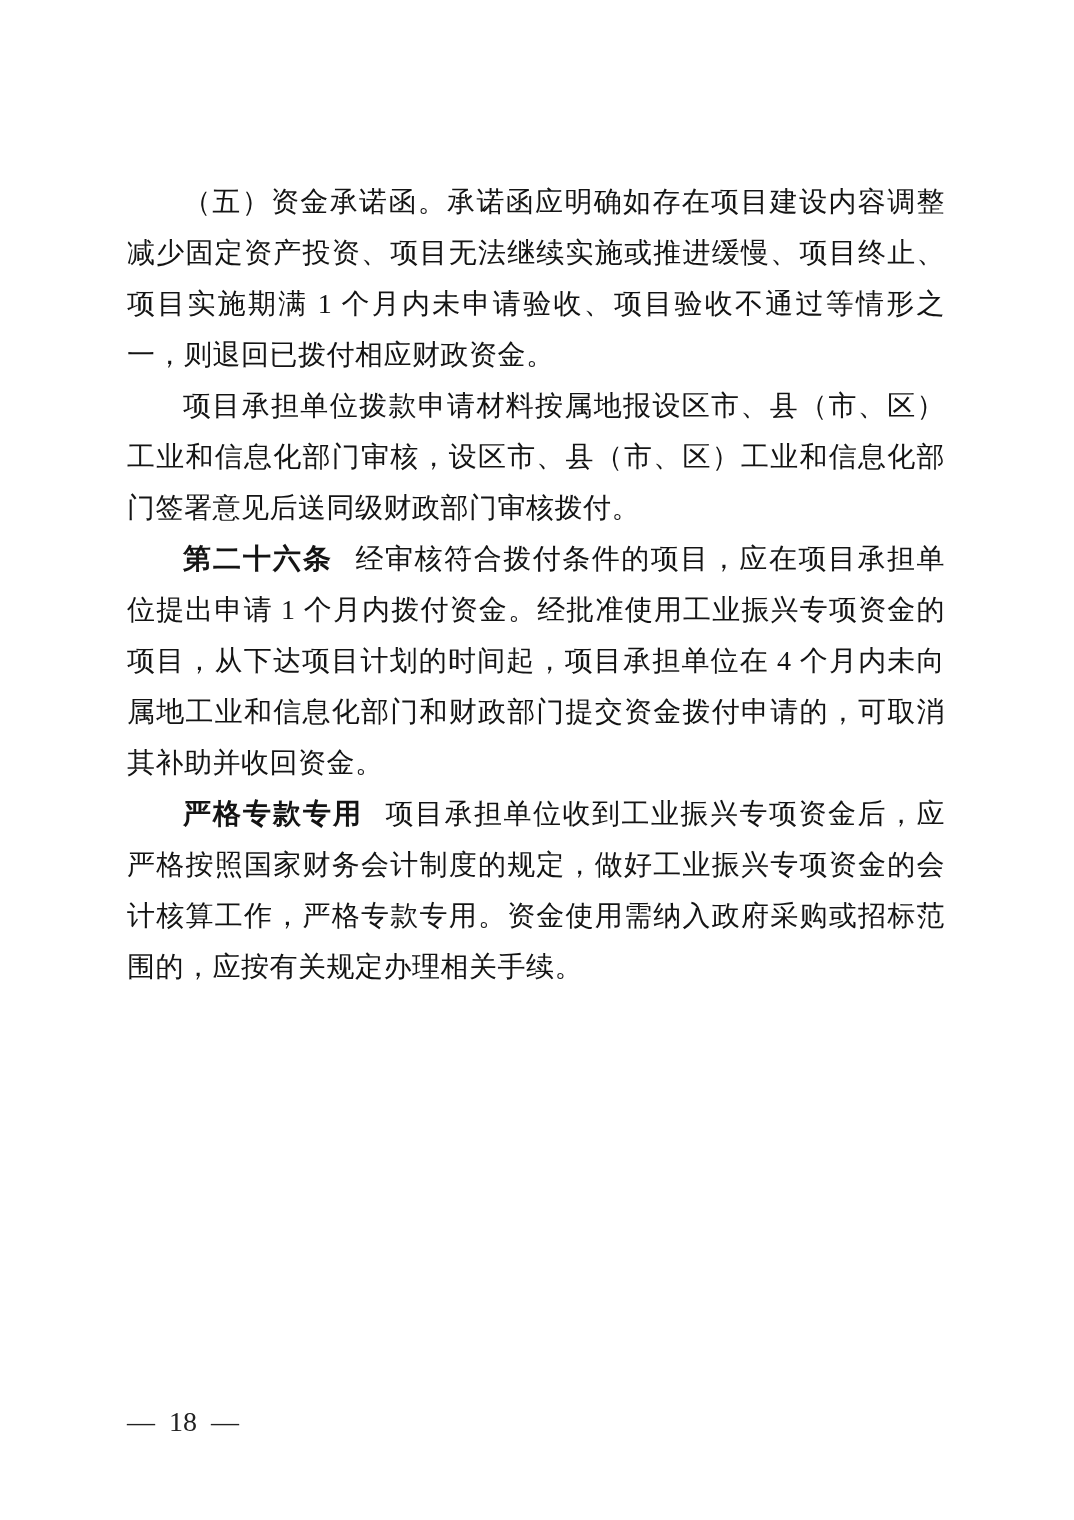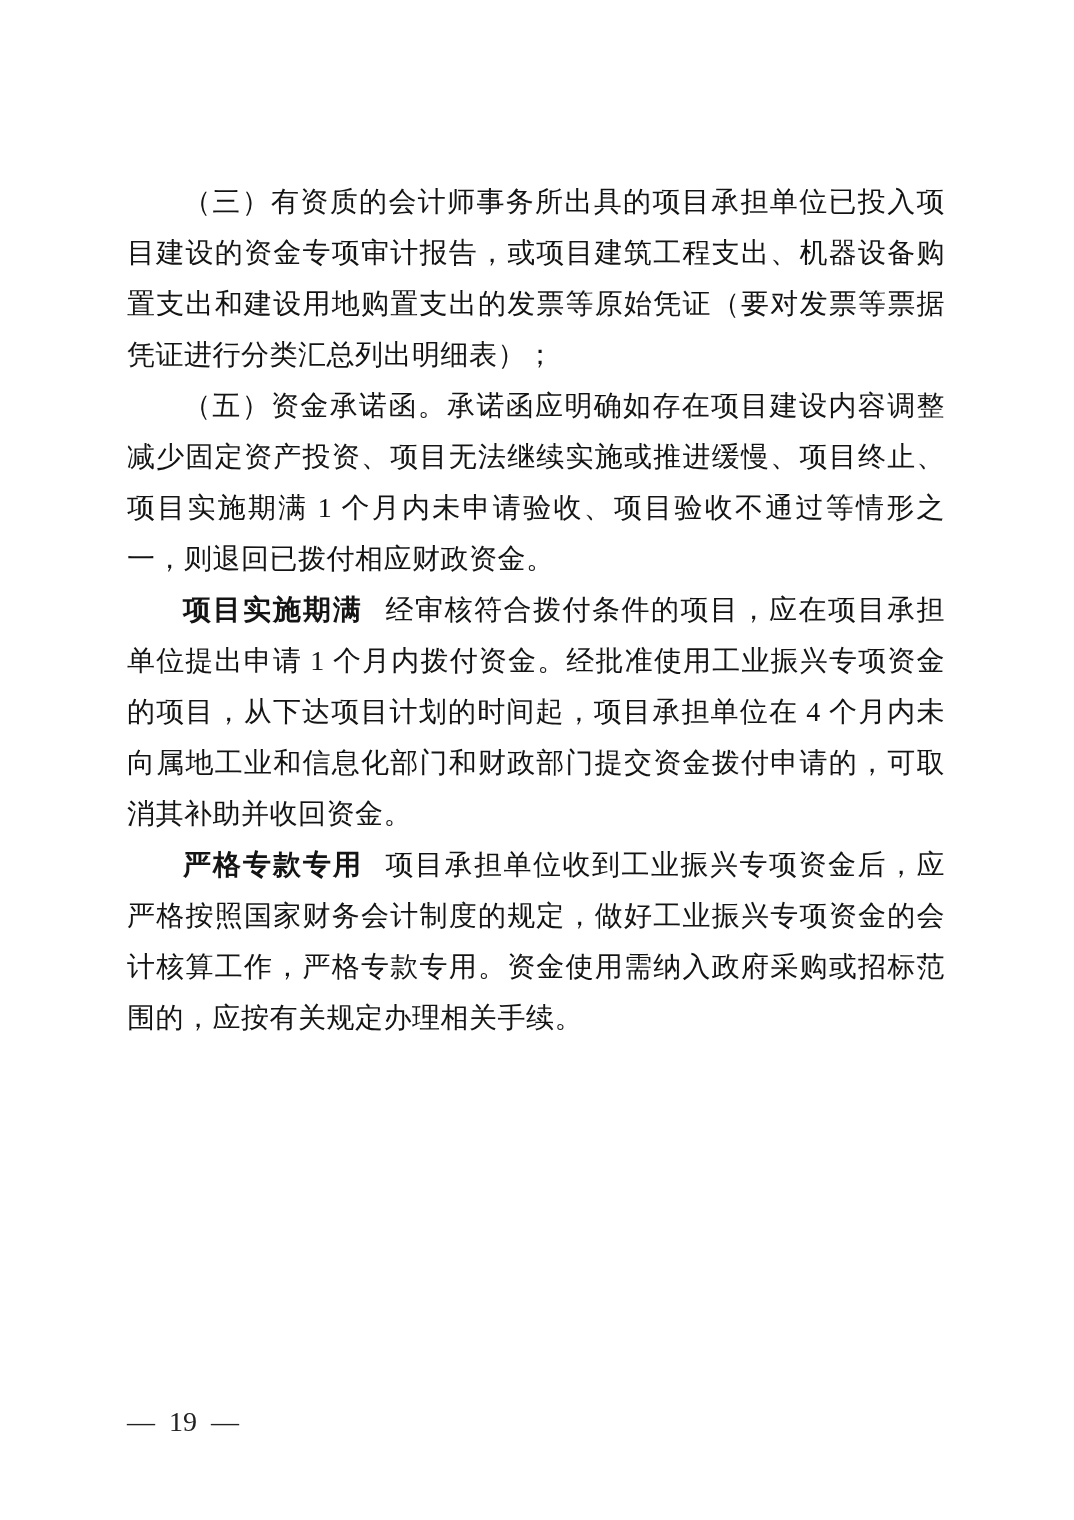--- a/index.html
+++ b/index.html
@@ -54,37 +54,37 @@
     letter-spacing: 0;
   }
 </style>
 </head>
 <body>
 
 <div class="page">
 
   <div class="content">
 
-    <p>
-      <span>（三）有资质的会计师事务所出具的项目承担单位已投入项目建设的资金专项审计报告，或项目建筑工程支出、机器设备购置支出和建设用地购置支出的发票等原始凭证（要对发票等票据凭证进行分类汇总列出明细表）；</span>
-    </p>
 
 
     <p>
       <span>（五）资金承诺函。承诺函应明确如存在项目建设内容调整减少固定资产投资、项目无法继续实施或推进缓慢、项目终止、项目实施期满 1 个月内未申请验收、项目验收不通过等情形之一，则退回已拨付相应财政资金。</span>
     </p>
 
+    <p>
+      <span>项目承担单位拨款申请材料按属地报设区市、县（市、区）工业和信息化部门审核，设区市、县（市、区）工业和信息化部门签署意见后送同级财政部门审核拨付。</span>
+    </p>
 
     <p>
-      <span class="article-lead">项目实施期满</span><span>经审核符合拨付条件的项目，应在项目承担单位提出申请 1 个月内拨付资金。经批准使用工业振兴专项资金的项目，从下达项目计划的时间起，项目承担单位在 4 个月内未向属地工业和信息化部门和财政部门提交资金拨付申请的，可取消其补助并收回资金。</span>
+      <span class="article-lead">第二十六条</span><span>经审核符合拨付条件的项目，应在项目承担单位提出申请 1 个月内拨付资金。经批准使用工业振兴专项资金的项目，从下达项目计划的时间起，项目承担单位在 4 个月内未向属地工业和信息化部门和财政部门提交资金拨付申请的，可取消其补助并收回资金。</span>
     </p>
 
     <p>
       <span class="article-lead">严格专款专用</span><span>项目承担单位收到工业振兴专项资金后，应严格按照国家财务会计制度的规定，做好工业振兴专项资金的会计核算工作，严格专款专用。资金使用需纳入政府采购或招标范围的，应按有关规定办理相关手续。</span>
     </p>
 
   </div>
 
   <div class="footer">
-    <span class="dash">—</span><span class="page-num">19</span><span class="dash">—</span>
+    <span class="dash">—</span><span class="page-num">18</span><span class="dash">—</span>
   </div>
 
 </div>
 
 </body></html>

